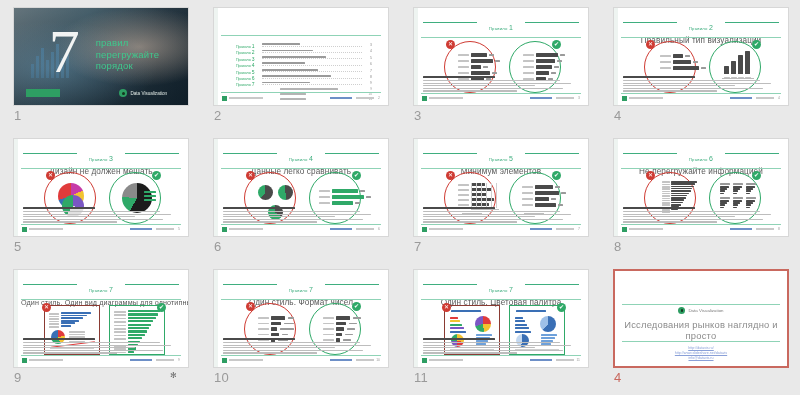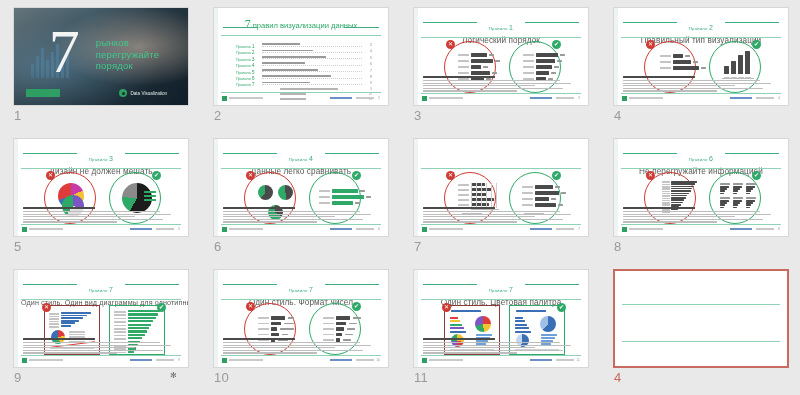--- a/index.html
+++ b/index.html
@@ -185,44 +185,39 @@
               <i style="left:10px;height:30px"></i>
               <i style="left:15px;height:18px"></i>
               <i style="left:20px;height:26px"></i>
               <i style="left:25px;height:34px"></i>
               <i style="left:30px;height:20px"></i>
               <i style="left:35px;height:28px"></i>
             </div>
             <div class="photo-tint"></div>
             <div class="seven">7</div>
             <div class="ctitle">
-              <div>рынков</div>
+              <div>правил</div>
               <div>перегружайте</div>
               <div>порядок</div>
             </div>
             <div class="green-tag"></div>
             <div class="cov-logo">
               <div class="dot"></div>
               <span>Data Visualization</span>
             </div>
           </div>
         </div>
       </div>
       <div class="slide-num">1</div>
     </div>
     <div class="cell">
       <div class="thumb-wrap">
         <div class="thumb">
           <div class="s-inner">
             <div class="topbar"></div>
-            <div class="hdr">
-              <div class="rule-line l" style="top:10px;width:22%"></div>
-              <div class="rule-line r" style="top:10px;width:22%"></div>
-              <div style="font-size:0;white-space:nowrap;"><span style="font-size:12px;color:#2fa968;font-family:&quot;Liberation Serif&quot;,serif;">7</span><span style="font-size:7.6px;color:#2fa968;margin-left:2px;">правил визуализации данных</span></div>
-            </div>
             <div class="toc">
               <div class="toc-row">
                 <div class="k">Правило <span class="kn">1</span></div>
                 <div class="t" style="width:38px"></div>
                 <div class="d"></div>
                 <div class="p">3</div>
               </div>
               <div class="toc-row">
                 <div class="k">Правило <span class="kn">2</span></div>
                 <div class="t" style="width:51px"></div>
@@ -284,21 +279,21 @@
           </div>
         </div>
       </div>
       <div class="slide-num">2</div>
     </div>
     <div class="cell">
       <div class="thumb-wrap">
         <div class="thumb">
           <div class="s-inner">
             <div class="topbar"></div>
-            <div class="hdr"><div class="rule-line l"></div><div class="rule-line r"></div><div class="rule-lbl"><span>Правило </span><b>1</b></div><div class="slide-title">Логический порядок</div></div>
+            <div class="hdr"><div class="rule-line l"></div><div class="rule-line r"></div><div class="rule-lbl"><span>Правило </span><b>1</b></div></div>
             <div class="hline" style="top:29px"></div>
             <div class="circ" style="left:30px;top:33px;width:52px;height:52px"></div>
             <div class="circ good" style="left:95px;top:33px;width:52px;height:52px"></div>
             <div class="badge" style="left:32px;top:32px">✕</div>
             <div class="badge good" style="left:138px;top:32px">✔</div>
             <div style="position:absolute;left:44px;top:45px">
               <div class="lbl" style="left:0;top:1.2px;width:11px"></div>
               <div class="hbar" style="left:13px;top:0px;width:16px;height:4px"></div>
               <div class="lbl" style="left:31px;top:1.2px;width:5px;background:#9a9a9a"></div>
               <div class="lbl" style="left:0;top:7.2px;width:11px"></div>
@@ -489,20 +484,21 @@
           </div>
         </div>
       </div>
       <div class="slide-num">6</div>
     </div>
     <div class="cell">
       <div class="thumb-wrap">
         <div class="thumb">
           <div class="s-inner">
             <div class="topbar"></div>
+            <div class="hdr"><div class="rule-line l"></div><div class="rule-line r"></div><div class="rule-lbl"><span>Правило </span><b>5</b></div><div class="slide-title">Минимум элементов</div></div>
             <div class="hline" style="top:29px"></div>
             <div class="circ" style="left:30px;top:33px;width:52px;height:52px"></div>
             <div class="circ good" style="left:95px;top:33px;width:52px;height:52px"></div>
             <div class="badge" style="left:32px;top:32px">✕</div>
             <div class="badge good" style="left:138px;top:32px">✔</div>
             <div style="position:absolute;left:44px;top:44px">
               <div class="lbl" style="left:0;top:1px;width:11px"></div>
               <div class="hbar" style="left:13px;top:0px;width:14px;height:3.4px"></div>
               <div class="lbl" style="left:0;top:6px;width:11px"></div>
               <div class="hbar" style="left:13px;top:5px;width:21px;height:3.4px"></div>
@@ -857,18 +853,30 @@
         </div>
       </div>
       <div class="slide-num">11</div>
     </div>
     <div class="cell">
       <div class="thumb-wrap">
         <div class="thumb selected">
           <div class="s-inner">
             <div class="hline" style="top:33px"></div>
             <div class="hline" style="top:70px"></div>
+            <div style="position:absolute;left:0;right:0;top:36px;">
+              <div class="final-logo">
+                <div class="dot"></div>
+                <span>Data Visualization</span>
+              </div>
+              <div class="final-title">Исследования рынков наглядно и просто</div>
+              <div class="final-links">
+                <a href="#">http://datavis.ru/</a>
+                <a href="#">http://www.slideshare.net/datavis</a>
+                <a href="#">info@datavis.ru</a>
+              </div>
+            </div>
           </div>
         </div>
       </div>
       <div class="slide-num sel">4</div>
     </div>
   </div>
 
 </body></html>

